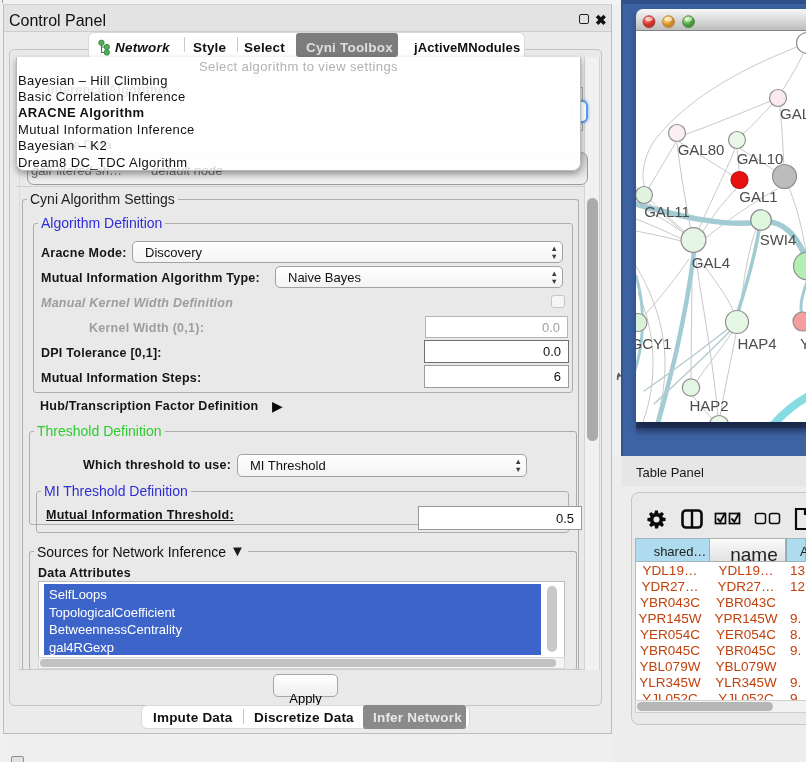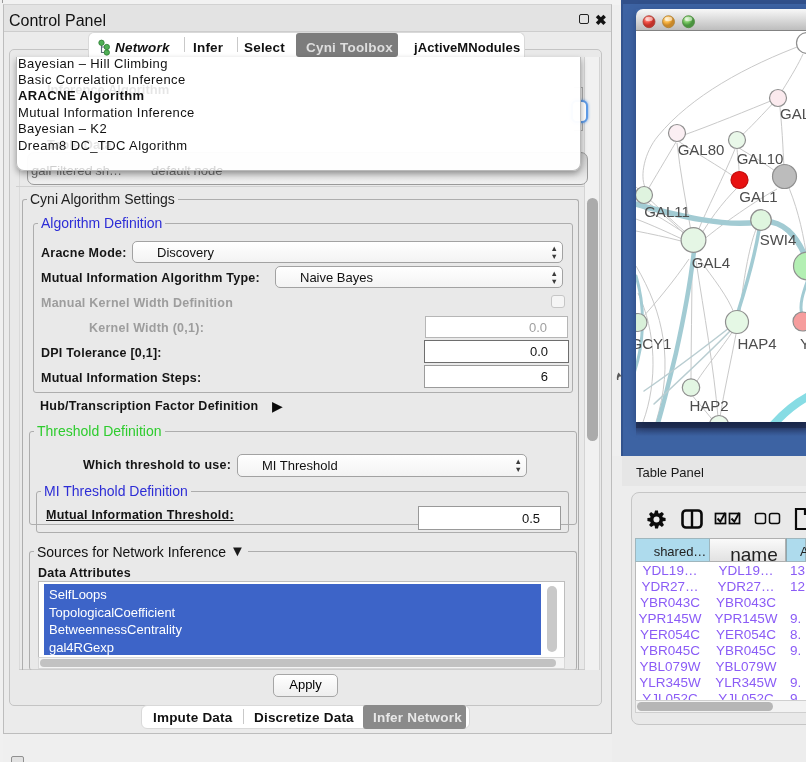--- a/index.html
+++ b/index.html
@@ -4,24 +4,24 @@
 <style>
   * { margin:0; padding:0; box-sizing:border-box; }
   html,body { width:806px; height:762px; overflow:hidden; }
   body { font-family:"Liberation Sans", sans-serif; background:#efefef; position:relative; }
   .abs { position:absolute; }
   .b { font-weight:bold; }
   .groupbox { position:absolute; border:1px solid #adadad; border-radius:3px; }
   .gtitle { position:absolute; top:-9px; left:4px; background:#e9e9e9; padding:0 3px; font-size:14px; }
   .combo { position:absolute; border:1px solid #a2a2a2; border-radius:5px;
            background:linear-gradient(#ffffff,#f3f3f3); font-size:13px; color:#111;
-           display:flex; align-items:center; padding-left:24px; }
+           display:flex; align-items:center; padding-left:12px; }
   .combo .arr { position:absolute; right:4px; top:3px; font-size:7.5px; color:#3a3a3a; line-height:7.5px; text-align:center; }
   .field { position:absolute; border:1px solid #999; background:#fff; font-size:13px; color:#111;
-           display:flex; align-items:center; justify-content:flex-end; padding-right:20px; }
+           display:flex; align-items:center; justify-content:flex-end; padding-right:7px; }
   .lbl { position:absolute; font-size:12.5px; font-weight:bold; color:#151515; white-space:nowrap; letter-spacing:0.25px; }
   .dis { color:#9d9d9d; }
   .tabtxt { position:absolute; font-size:13.5px; font-weight:600; color:#111; letter-spacing:0.2px; }
 </style>
 </head>
 <body>
 
 <div class="abs" style="left:0;top:0;width:620px;height:5px;background:#f2f2f2;"></div>
 <div class="abs" style="left:0;top:0;width:3px;height:762px;background:#f0f0f0;"></div>
 <div class="abs" style="left:2px;top:0;width:1px;height:3px;background:#999;"></div>
@@ -38,21 +38,21 @@
 <div class="abs" style="left:97px;top:39px;width:15px;height:17px;">
   <svg width="15" height="17">
       <path d="M4.5 4 V 13.5 H 9.5 M4.5 8 H 9.5" stroke="#5a6a7a" stroke-width="1.1" fill="none"></path>
       <circle cx="4.5" cy="3.8" r="2.7" fill="#4fb056" stroke="#2d7d34" stroke-width="0.8"></circle>
       <circle cx="9.8" cy="8" r="2.7" fill="#4fb056" stroke="#2d7d34" stroke-width="0.8"></circle>
       <circle cx="9.8" cy="13.5" r="2.7" fill="#4fb056" stroke="#2d7d34" stroke-width="0.8"></circle>
     </svg>
 </div>
 <div class="tabtxt" style="left:115px;top:40px;font-style:italic;">Network</div>
 <div class="abs" style="left:184px;top:37px;width:1px;height:15px;background:#c9c9c9;"></div>
-<div class="tabtxt" style="left:193px;top:40px;">Infer</div>
+<div class="tabtxt" style="left:193px;top:40px;">Style</div>
 <div class="abs" style="left:237px;top:37px;width:1px;height:15px;background:#c9c9c9;"></div>
 <div class="tabtxt" style="left:244px;top:40px;">Select</div>
 <div class="abs" style="left:296px;top:33px;width:102px;height:24px;background:#7c7c7c;border-radius:3px;"></div>
 <div class="tabtxt" style="left:306px;top:40px;color:#dedede;">Cyni Toolbox</div>
 <div class="tabtxt" style="left:414px;top:40px;font-size:13px;letter-spacing:0.1px;">jActiveMNodules</div>
 
 <div class="abs" style="left:584px;top:57px;width:16px;height:613px;background:#f1f1f1;border-left:1px solid #d4d4d4;border-right:1px solid #d4d4d4;"></div>
 <div class="abs" style="left:587px;top:198px;width:11px;height:243px;background:#ababab;border-radius:6px;"></div>
 
 <div class="abs" style="left:19px;top:57px;width:1px;height:613px;background:#dadada;"></div>
@@ -63,21 +63,21 @@
   <div class="gtitle" style="color:#222;">Cyni Algorithm Settings</div>
 </div>
 
 <div class="groupbox" style="left:33px;top:223px;width:540px;height:170px;">
   <div class="gtitle" style="color:#2d2dd6;">Algorithm Definition</div>
 </div>
 <div class="lbl" style="left:41px;top:246px;">Aracne Mode:</div>
 <div class="combo" style="left:132px;top:241px;width:431px;height:22px;">Discovery<span class="arr">▲<br>▼</span></div>
 <div class="lbl" style="left:41px;top:271px;">Mutual Information Algorithm Type:</div>
 <div class="combo" style="left:275px;top:266px;width:288px;height:22px;">Naive Bayes<span class="arr">▲<br>▼</span></div>
-<div class="lbl dis" style="left:41px;top:296px;">Manual Kernel Width Definition</div>
+<div class="lbl dis" style="left:41px;top:296px;font-style:italic;">Manual Kernel Width Definition</div>
 <div class="abs" style="left:551px;top:295px;width:14px;height:13px;border:1px solid #c6c6c6;border-radius:3px;background:#f5f5f5;"></div>
 <div class="lbl dis" style="left:41px;top:321px;margin-left:48px;">Kernel Width (0,1):</div>
 <div class="field" style="left:425px;top:316px;width:143px;height:22px;color:#a0a0a0;border-color:#b6b6b6;">0.0</div>
 <div class="lbl" style="left:41px;top:346px;">DPI Tolerance [0,1]:</div>
 <div class="field" style="left:424px;top:340px;width:145px;height:23px;border-color:#6e6e6e;">0.0</div>
 <div class="lbl" style="left:41px;top:371px;">Mutual Information Steps:</div>
 <div class="field" style="left:424px;top:365px;width:145px;height:23px;border-color:#9b9b9b;">6</div>
 
 <div class="lbl" style="left:40px;top:399px;">Hub/Transcription Factor Definition</div>
 <div class="abs" style="left:272px;top:398px;font-size:14px;color:#0a0a0a;">▶</div>
@@ -85,50 +85,51 @@
 <div class="groupbox" style="left:29px;top:431px;width:548px;height:94px;">
   <div class="gtitle" style="color:#2ecc2e;">Threshold Definition</div>
 </div>
 <div class="lbl" style="left:83px;top:458px;">Which threshold to use:</div>
 <div class="combo" style="left:237px;top:454px;width:290px;height:23px;">MI Threshold<span class="arr">▲<br>▼</span></div>
 
 <div class="groupbox" style="left:36px;top:491px;width:533px;height:42px;">
   <div class="gtitle" style="color:#2d2dd6;">MI Threshold Definition</div>
 </div>
 <div class="lbl" style="left:46px;top:508px;text-decoration:underline;">Mutual Information Threshold:</div>
-<div class="field" style="left:418px;top:506px;width:143px;height:24px;">0.5</div>
+<div class="field" style="left:418px;top:506px;width:164px;height:24px;">0.5</div>
 
 <div class="groupbox" style="left:29px;top:551px;width:548px;height:119px;border-bottom:none;">
   <div class="gtitle" style="color:#111;">Sources for Network Inference <span style="font-size:15px;position:relative;top:-1px;color:#1a1a1a;">▼</span></div>
 </div>
 <div class="lbl" style="left:38px;top:566px;">Data Attributes</div>
 
 <div class="abs" style="left:38px;top:581px;width:527px;height:76px;background:#fff;border:1px solid #bdbdbd;border-bottom:none;"></div>
 <div class="abs" style="left:44px;top:584px;width:497px;height:71px;background:#3d64c8;"></div>
 <div class="abs" style="left:49px;top:586px;color:#fff;font-size:13px;line-height:17.5px;">SelfLoops<br>TopologicalCoefficient<br>BetweennessCentrality<br>gal4RGexp</div>
 <div class="abs" style="left:547px;top:586px;width:10px;height:66px;background:#c9c9c9;border-radius:5px;"></div>
 
 <div class="abs" style="left:38px;top:657px;width:527px;height:12px;background:#f4f4f4;border:1px solid #d8d8d8;"></div>
 <div class="abs" style="left:40px;top:659px;width:516px;height:8px;background:#c2c2c2;border-radius:4px;"></div>
 
-<div class="abs" style="left:273px;top:674px;width:65px;height:23px;background:linear-gradient(#ffffff,#eeeeee);border:1px solid #a6a6a6;border-radius:5px;text-align:center;font-size:13px;padding-top:2px;">Apply</div>
+<div class="abs" style="left:273px;top:674px;width:65px;height:23px;background:linear-gradient(#ffffff,#eeeeee);border:1px solid #a6a6a6;border-radius:5px;text-align:center;font-size:13px;padding-top:16px;">Apply</div>
 
 <div class="abs" style="left:141px;top:705px;width:329px;height:24px;background:#fff;border:1px solid #d9d9d9;border-radius:6px;"></div>
 <div class="tabtxt" style="left:153px;top:710px;">Impute Data</div>
 <div class="abs" style="left:243px;top:709px;width:1px;height:15px;background:#c9c9c9;"></div>
 <div class="tabtxt" style="left:254px;top:710px;">Discretize Data</div>
 <div class="abs" style="left:363px;top:705px;width:103px;height:24px;background:#8a8a8a;border-radius:3px;"></div>
 <div class="tabtxt" style="left:373px;top:710px;color:#e8e8e8;">Infer Network</div>
 
 <div class="abs" style="left:574px;top:87px;width:9px;height:44px;border:1px solid #acacac;border-left:none;"></div>
 <div class="abs" style="left:571px;top:100px;width:17px;height:23px;border:2px solid #5f9be6;border-radius:6px;background:#fff;box-shadow:0 0 3px #5f9be6;"></div>
 <div class="abs" style="left:27px;top:152px;width:561px;height:33px;border:1px solid #9a9a9a;border-radius:7px;background:linear-gradient(#c9c9c9,#f0f0f0);"></div>
 <div class="abs" style="left:31px;top:163px;font-size:13px;color:#6e6e6e;">galFiltered sh…&nbsp;&nbsp;&nbsp;&nbsp;&nbsp;&nbsp;&nbsp;&nbsp;default node</div>
 
 <div class="abs" style="left:16px;top:57px;width:565px;height:114px;background:rgba(255,255,255,0.97);border:1px solid #b9b9b9;border-top:none;border-radius:0 0 8px 8px;box-shadow:0 3px 6px rgba(0,0,0,0.35);overflow:hidden;">
+  <div style="text-align:center;color:#b2b2b2;font-size:13px;margin-top:2px;letter-spacing:0.4px;">Select algorithm to view settings</div>
   <div style="font-size:13px;color:#111;line-height:16.4px;margin-left:1px;margin-top:-1.5px;letter-spacing:0.4px;">
     Bayesian – Hill Climbing<br>
     Basic Correlation Inference<br>
     <span class="b">ARACNE Algorithm</span><br>
     Mutual Information Inference<br>
     Bayesian – K2<br>
     Dream8 DC_TDC Algorithm
   </div>
   <div style="position:absolute;left:30px;top:25px;font-size:13px;font-weight:bold;color:rgba(0,0,0,0.10);">Inference Algorithm</div>
   <div style="position:absolute;left:30px;top:80px;font-size:13px;font-weight:bold;color:rgba(0,0,0,0.10);">Table Data</div>
@@ -273,20 +274,20 @@
   <path d="M 156,4 l 9,0 5,5 0,15 -14,0 z M 165,4 l 0,5 5,0" fill="none" stroke="#0a0a0a" stroke-width="2.2"></path>
 </svg>
 
 <div class="abs" style="left:635px;top:538px;width:171px;height:175px;background:#fff;border:1px solid #b9b9b9;border-right:none;"></div>
 <div class="abs" style="left:635px;top:538px;width:75px;height:24px;background:#aedbed;border:1px solid #9fb6bd;"></div>
 <div class="abs" style="left:710px;top:538px;width:76px;height:24px;background:linear-gradient(#fafafa,#e2e2e2);border:1px solid #b0b0b0;border-left:none;"></div>
 <div class="abs" style="left:786px;top:538px;width:20px;height:24px;background:#aedbed;border:1px solid #9fb6bd;border-left-color:#8ea6ad;"></div>
 <div class="abs" style="left:680px;top:544px;font-size:13px;color:#222;transform:translateX(-50%);">shared…</div>
 <div class="abs" style="left:754px;top:544px;font-size:19px;color:#222;transform:translateX(-50%);">name</div>
 <div class="abs" style="left:800px;top:544px;font-size:13px;color:#222;">A</div>
-<div class="abs" style="left:635px;top:562px;width:171px;height:138px;overflow:hidden;font-size:13.5px;color:#8b5cf6;">
+<div class="abs" style="left:635px;top:562px;width:171px;height:138px;overflow:hidden;font-size:13.5px;color:#c2410c;">
   <div style="position:absolute;left:35px;top:1px;transform:translateX(-50%);text-align:center;line-height:15.95px;">YDL19…<br>YDR27…<br>YBR043C<br>YPR145W<br>YER054C<br>YBR045C<br>YBL079W<br>YLR345W<br>YJL052C</div>
   <div style="position:absolute;left:111px;top:1px;transform:translateX(-50%);text-align:center;line-height:15.95px;">YDL19…<br>YDR27…<br>YBR043C<br>YPR145W<br>YER054C<br>YBR045C<br>YBL079W<br>YLR345W<br>YJL052C</div>
   <div style="position:absolute;left:155px;top:1px;text-align:left;line-height:15.95px;">13<br>12<br><br>9.<br>8.<br>9.<br><br>9.<br>9.</div>
 </div>
 
 <div class="abs" style="left:635px;top:700px;width:171px;height:13px;background:#f2f2f2;border:1px solid #cfcfcf;border-right:none;"></div>
 <div class="abs" style="left:637px;top:702px;width:136px;height:9px;background:#b6b6b6;border-radius:5px;"></div>
 
 </body></html>

